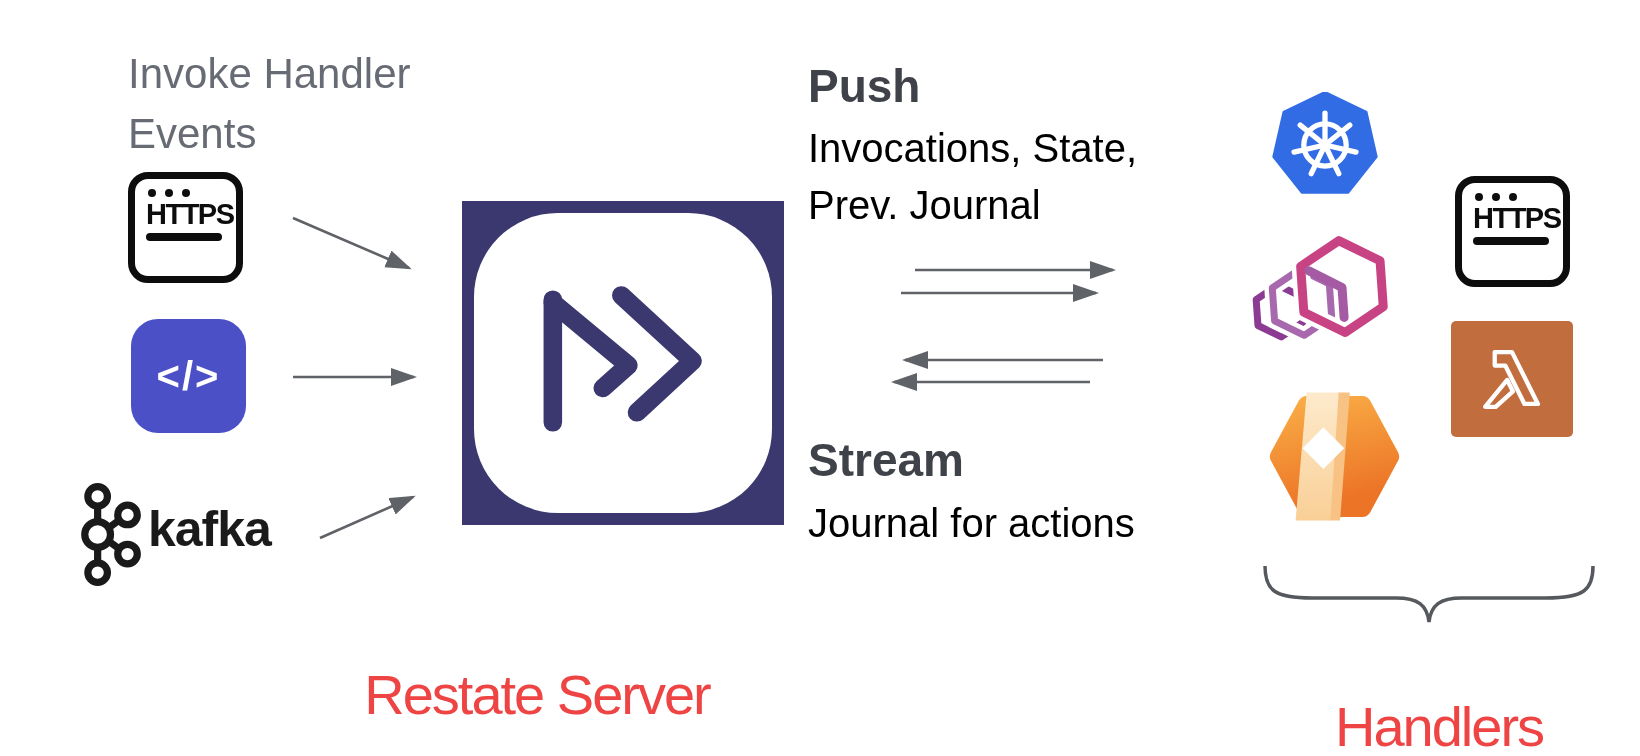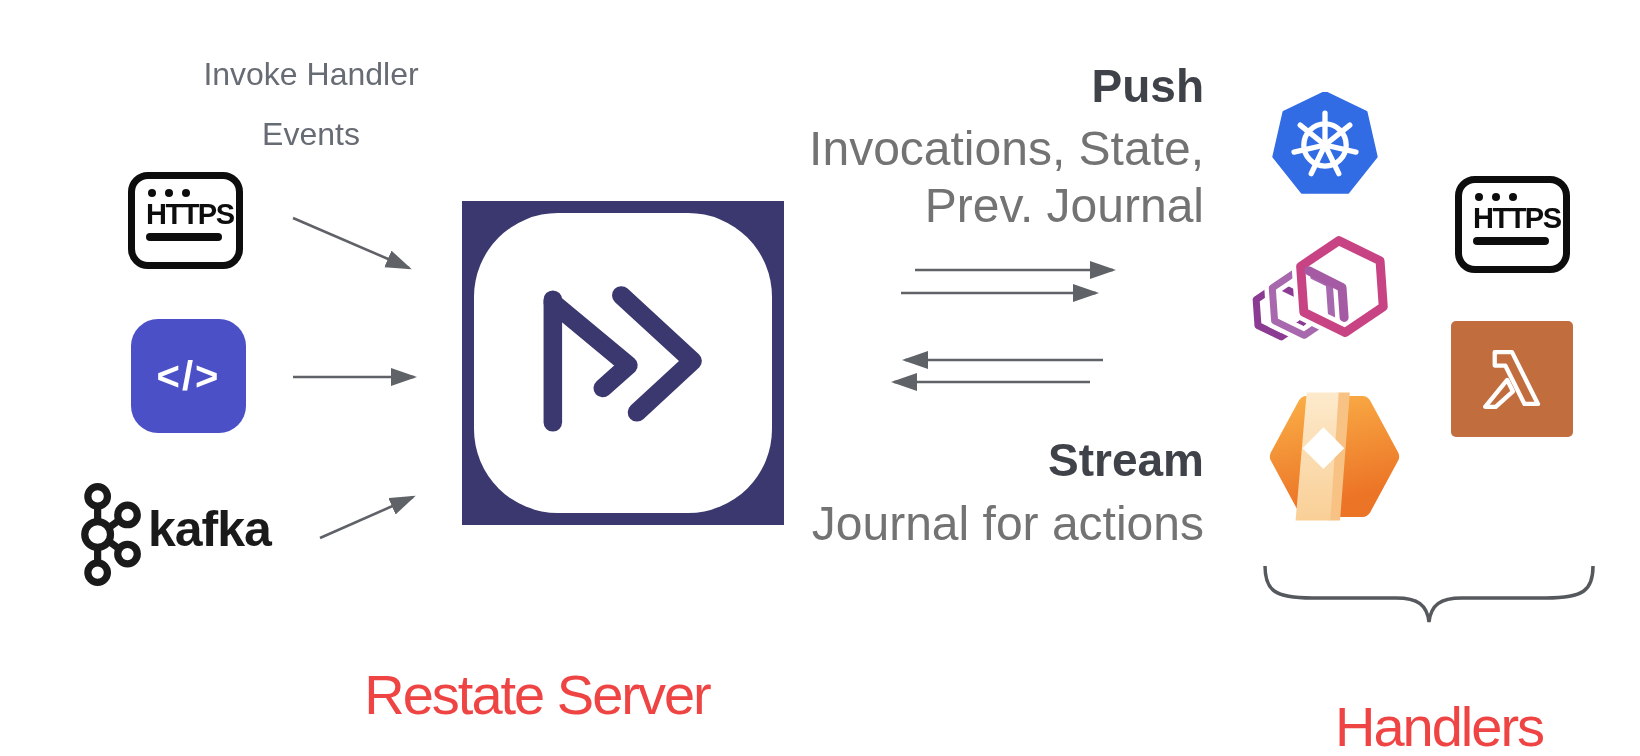--- a/index.html
+++ b/index.html
@@ -1,29 +1,29 @@
 <!DOCTYPE html>
 <html><head>
 <meta charset="utf-8">
 <style>
   html,body{margin:0;padding:0;background:#fff;}
   #stage{position:relative;width:1640px;height:756px;background:#ffffff;overflow:hidden;
          font-family:"Liberation Sans", sans-serif;}
   .abs{position:absolute;}
 
   
-  .src-label{left:128px;top:44px;width:366px;text-align:center;
-             font-size:32px;line-height:60px;color:#676b73;}
-  .mid-block{width:396px;text-align:right;}
+  .src-label{left:128px;top:44px;width:366px;text-align:left;
+             font-size:42px;line-height:60px;color:#676b73;}
+  .mid-block{width:396px;text-align:left;}
   .mid-title{font-size:46px;font-weight:700;color:#3f4249;line-height:52px;}
-  .mid-desc{font-size:48px;color:#737373;line-height:57px;}
+  .mid-desc{font-size:40px;color:#000000;line-height:57px;}
   .big-label{font-size:56px;letter-spacing:-2px;color:#ef4444;text-align:center;}
 
   
-  .https-icon{width:115px;height:97px;border:7px solid #0d0d0d;border-radius:20px;
+  .https-icon{width:115px;height:111px;border:7px solid #0d0d0d;border-radius:20px;
               background:#fff;box-sizing:border-box;padding:7px 11px 0 11px;}
   .dots{display:flex;gap:9px;margin:3px 0 0 2px;}
   .dot{width:8px;height:8px;border-radius:50%;background:#0d0d0d;}
   .https-text{font-size:29px;font-weight:800;letter-spacing:-1.5px;color:#0d0d0d;
               line-height:33px;margin-top:1px;}
   .https-bar{width:76px;height:8px;border-radius:4px;background:#0d0d0d;margin-top:2px;}
 
   
   .code-icon{left:131px;top:319px;width:115px;height:114px;background:#4b50c7;
              border-radius:27px;display:flex;align-items:center;justify-content:center;

